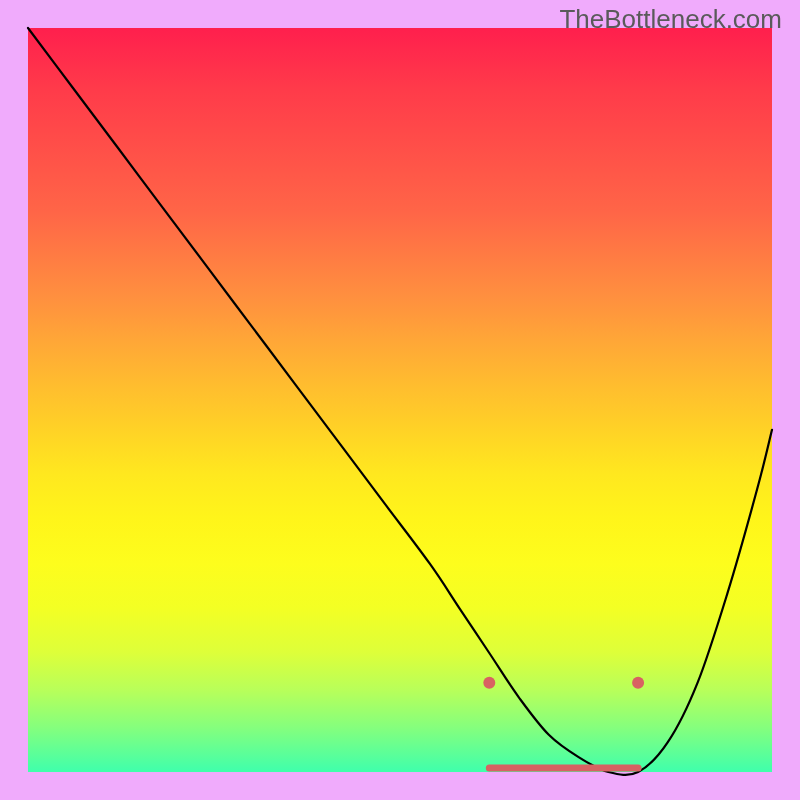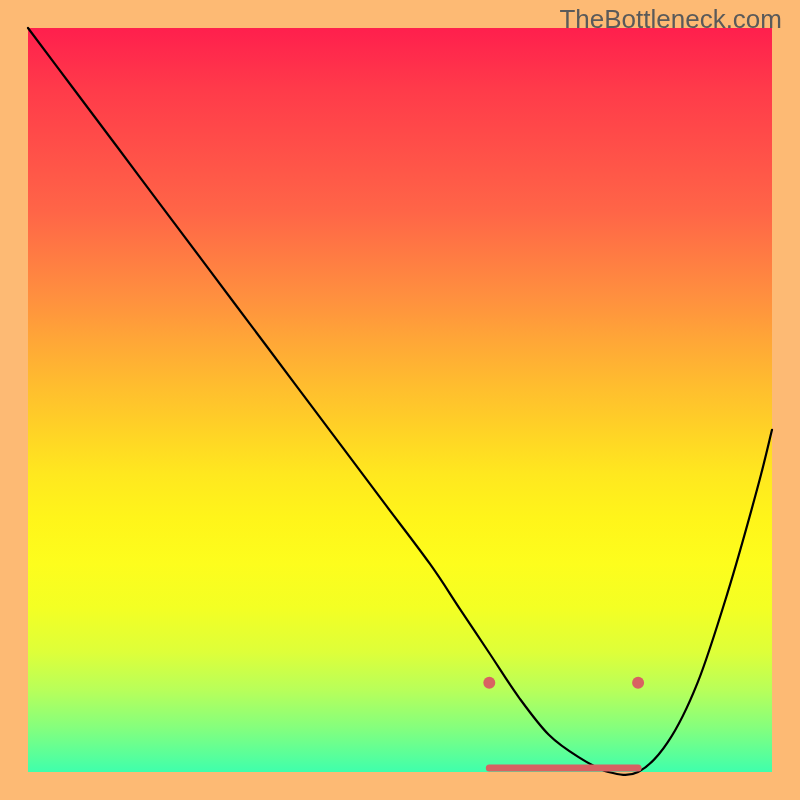--- a/index.html
+++ b/index.html
@@ -1,21 +1,21 @@
 <!DOCTYPE html>
 <html><head>
 <meta charset="utf-8">
 <style>
   * { margin: 0; padding: 0; box-sizing: border-box; }
   html, body { width: 800px; height: 800px; overflow: hidden; background: #000; }
   .frame {
     position: relative;
     width: 800px;
     height: 800px;
-    background: #fdba74;
+    background: #f0abfc;
   }
   .watermark {
     position: absolute;
     top: 4px;
     right: 18px;
     color: #5a5a5a;
     font-family: Arial, Helvetica, sans-serif;
     font-size: 26px;
     font-weight: 400;
     z-index: 10;

